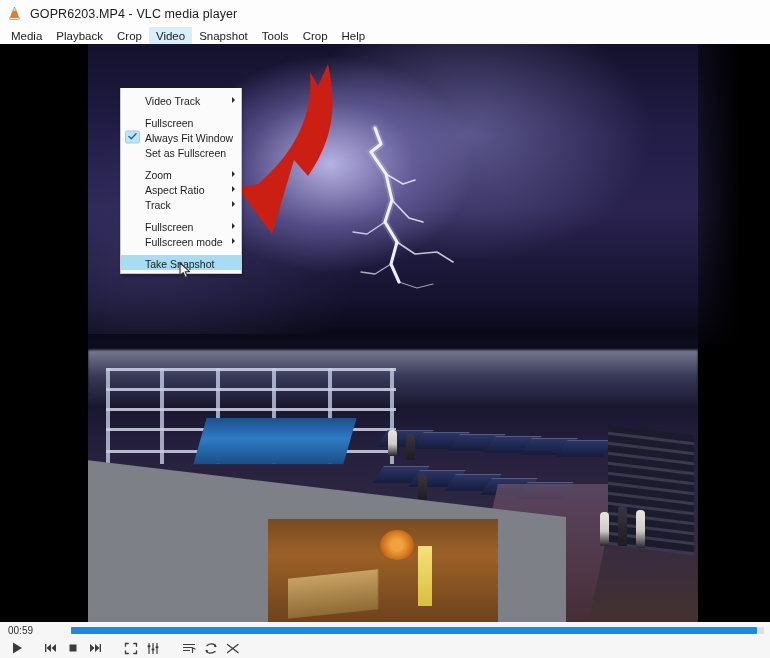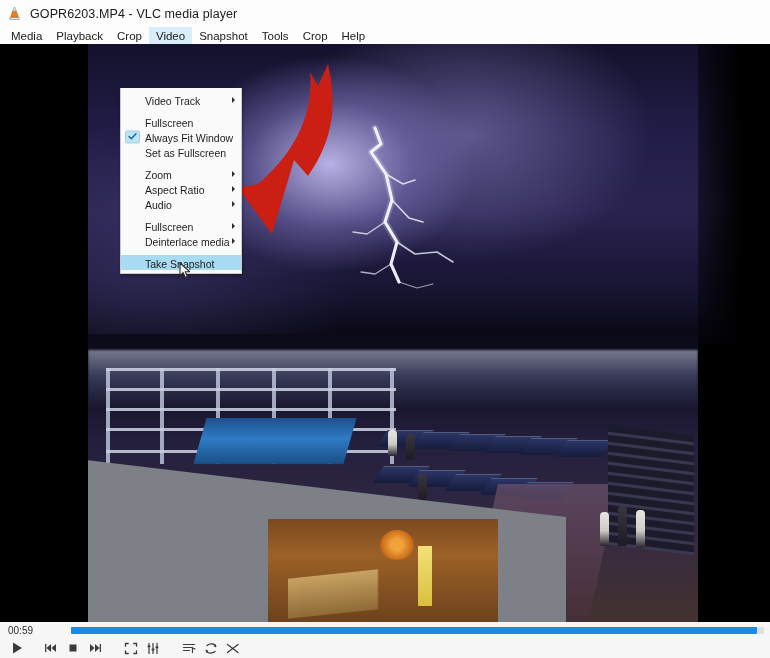--- a/index.html
+++ b/index.html
@@ -387,33 +387,33 @@
         <span>Zoom</span>
         <span class="d-arrow"></span>
       </div>
 
       <div class="d-item">
         <span>Aspect Ratio</span>
         <span class="d-arrow"></span>
       </div>
 
       <div class="d-item">
-        <span>Audio</span>
+        <span>Track</span>
         <span class="d-arrow"></span>
       </div>
 
       <div class="d-gap"></div>
 
       <div class="d-item">
         <span>Fullscreen</span>
         <span class="d-arrow"></span>
       </div>
 
       <div class="d-item">
-        <span>Deinterlace media</span>
+        <span>Fullscreen mode</span>
         <span class="d-arrow"></span>
       </div>
 
       <div class="d-gap"></div>
 
       <div class="d-item sel">
         <span>Take Snapshot</span>
         <span class="cursor-arrow">
           <svg width="13" height="18" viewBox="0 0 13 18">
             <path d="M1 1 L1 13.5 L4.2 10.6 L6.3 15.4 L8.4 14.4 L6.3 9.8 L10.6 9.6 Z" fill="#f2f2f2" stroke="#2b2b2b" stroke-width="1.1" stroke-linejoin="round"></path>

